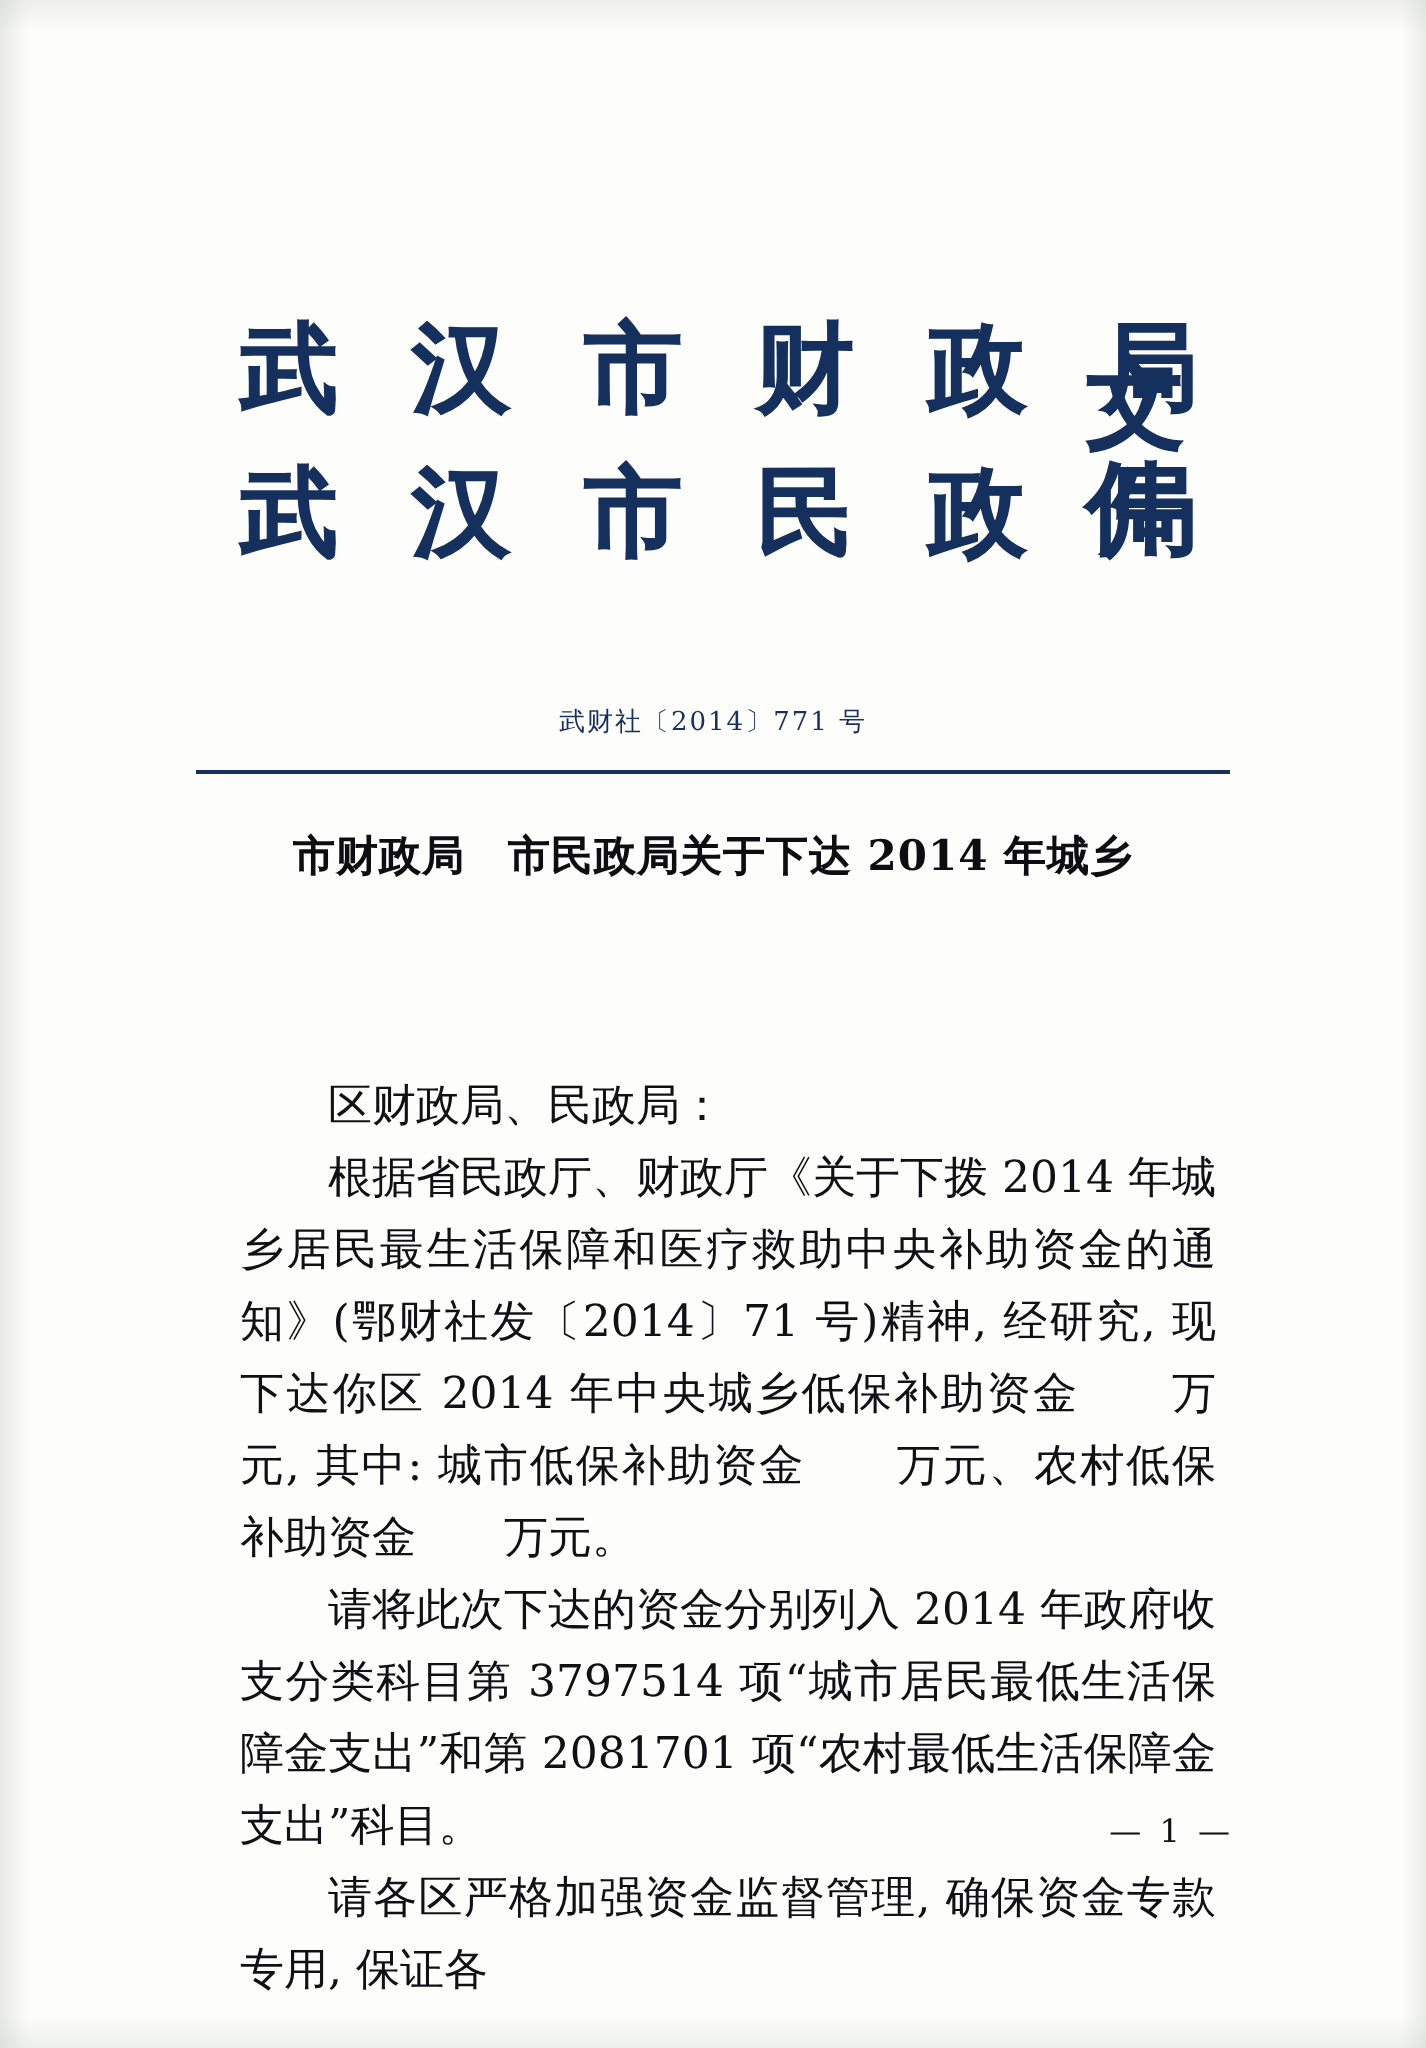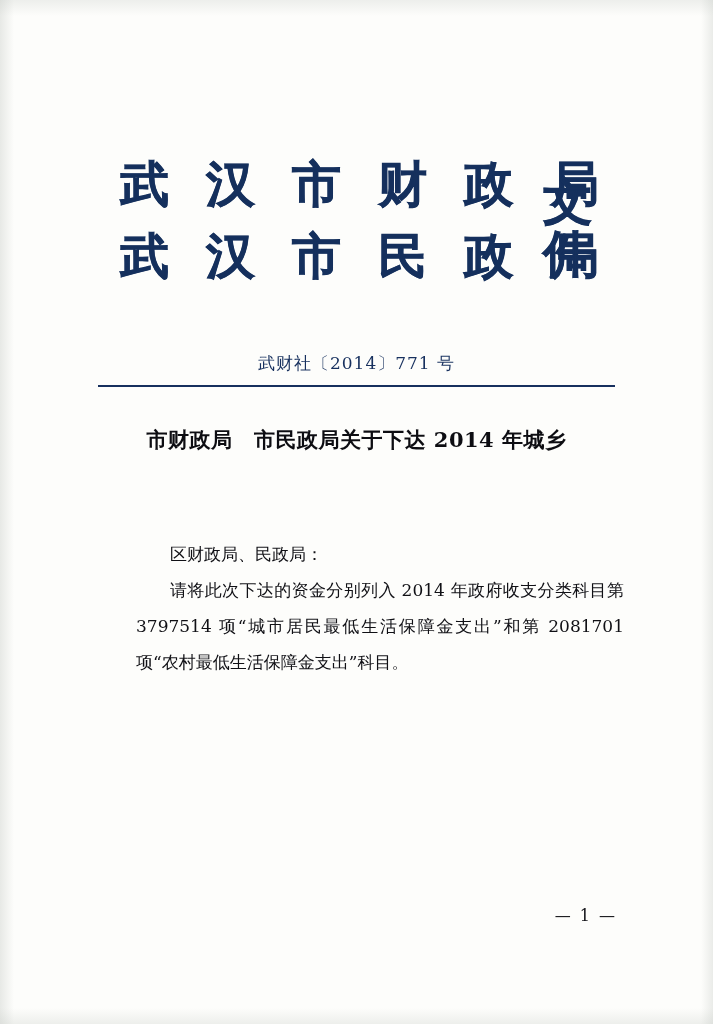--- a/index.html
+++ b/index.html
@@ -69,56 +69,56 @@
     -webkit-text-stroke: 0.6px #15305d;
   }
   .mast-wen span { display: block; }
 
   .docnum {
     position: absolute;
     top: 352px;
     left: 0;
     right: 0;
     text-align: center;
-    font-size: 17px;
+    font-size: 13px;
     letter-spacing: 1px;
     color: #17305e;
     font-family: "DejaVu Serif", "Liberation Serif", serif;
   }
 
   .rule {
     position: absolute;
     left: 98px;
     right: 98px;
     top: 385px;
     height: 2px;
     background: #17305e;
   }
 
   .title {
     position: absolute;
     left: 96px;
     right: 96px;
-    top: 421px;
+    top: 409px;
     text-align: center;
     font-weight: bold;
     font-size: 21px;
     line-height: 38px;
     color: #0d0d12;
     letter-spacing: 0.5px;
     font-family: "DejaVu Serif", "Liberation Serif", serif;
   }
 
   .body {
     position: absolute;
-    left: 136px;
+    left: 120px;
     width: 488px;
     top: 536px;
     color: #101015;
-    font-size: 17px;
+    font-size: 22px;
     line-height: 36px;
     font-family: "DejaVu Serif", "Liberation Serif", serif;
   }
   .body p {
     margin: 0;
     text-align: justify;
     text-justify: inter-ideograph;
   }
   .indent { text-indent: 2em; }
 
@@ -151,18 +151,20 @@
   <div class="docnum">武财社〔2014〕771 号</div>
 
   <div class="rule"></div>
 
   <div class="title">
     <div>市财政局　市民政局关于下达 2014 年城乡</div>
   </div>
 
   <div class="body">
     <p class="indent">区财政局、民政局：</p>
+    <p class="indent">根据省民政厅、财政厅《关于下拨 2014 年城乡居民最生活保障和医疗救助中央补助资金的通知》(鄂财社发〔2014〕71 号)精神, 经研究, 现下达你区 2014 年中央城乡低保补助资金　　万元, 其中: 城市低保补助资金　　万元、农村低保补助资金　　万元。</p>
     <p class="indent">请将此次下达的资金分别列入 2014 年政府收支分类科目第 3797514 项“城市居民最低生活保障金支出”和第 2081701 项“农村最低生活保障金支出”科目。</p>
+    <p class="indent">请各区严格加强资金监督管理, 确保资金专款专用, 保证各</p>
   </div>
 
   <div class="pagenum">— 1 —</div>
 
 </div>
 
 </body></html>

